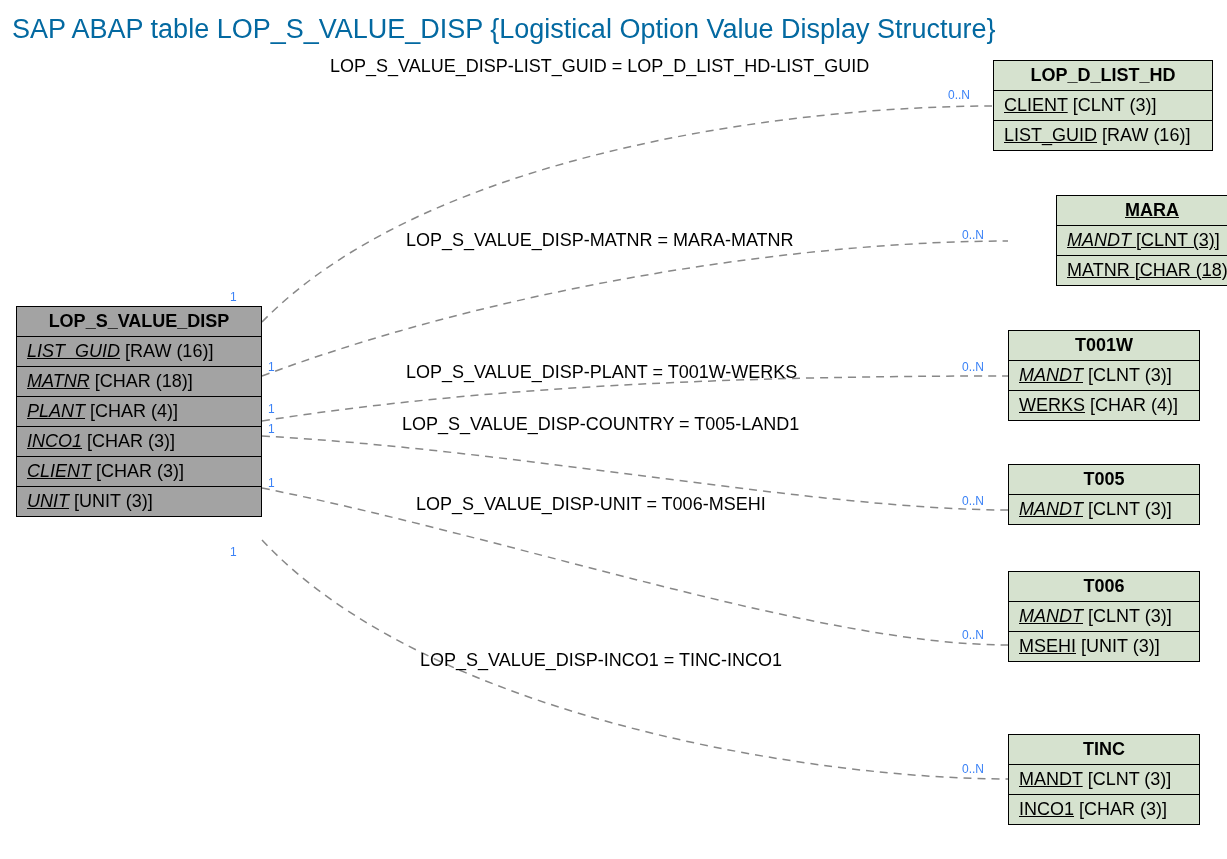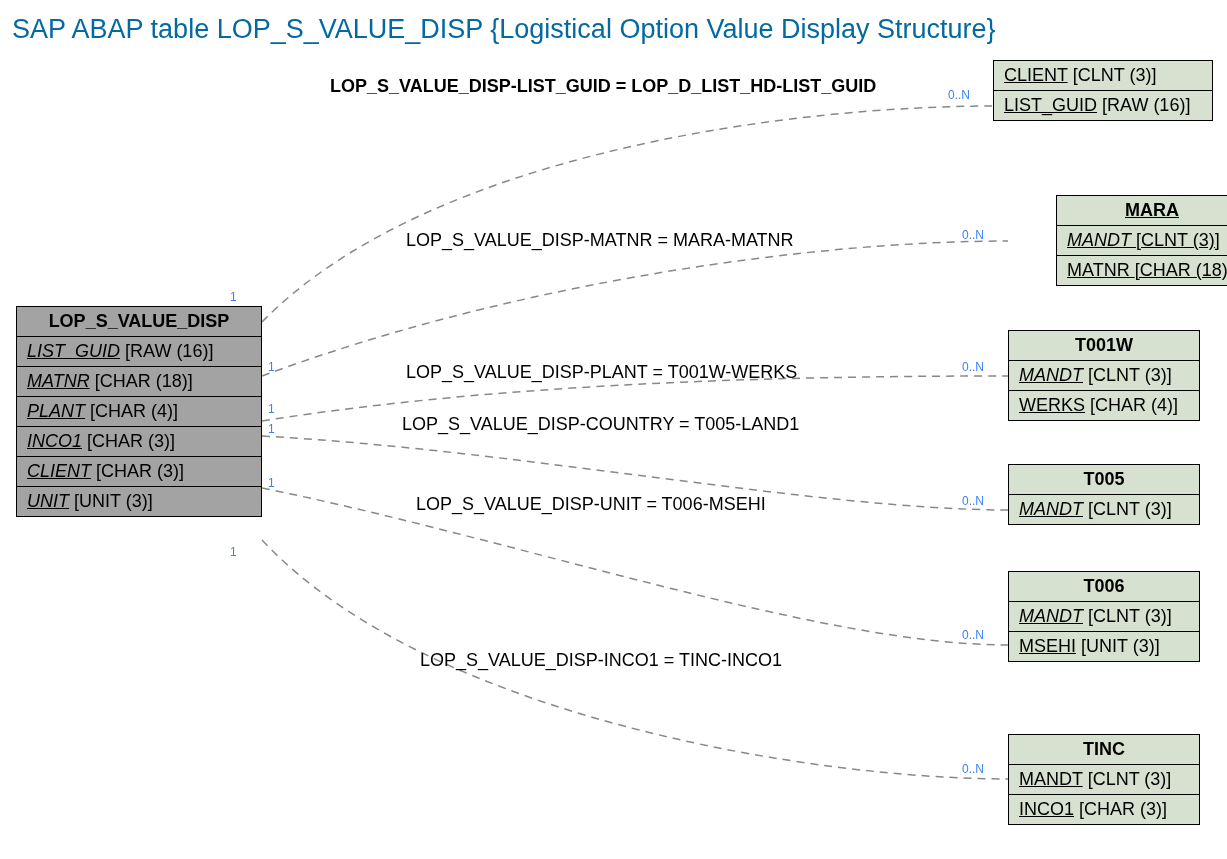--- a/index.html
+++ b/index.html
@@ -97,20 +97,21 @@
   <div class="header">LOP_S_VALUE_DISP</div>
   <div class="row"><span class="field-name">LIST_GUID</span> <span class="field-type">[RAW (16)]</span></div>
   <div class="row"><span class="field-name">MATNR</span> <span class="field-type">[CHAR (18)]</span></div>
   <div class="row"><span class="field-name">PLANT</span> <span class="field-type">[CHAR (4)]</span></div>
   <div class="row"><span class="field-name">INCO1</span> <span class="field-type">[CHAR (3)]</span></div>
   <div class="row"><span class="field-name">CLIENT</span> <span class="field-type">[CHAR (3)]</span></div>
   <div class="row"><span class="field-name">UNIT</span> <span class="field-type">[UNIT (3)]</span></div>
 </div>
 
 <div class="entity" style="left:993px; top:60px; width:218px;">
+  <div class="header">LOP_D_LIST_HD</div>
   <div class="row"><span class="field-name noital">CLIENT</span> <span class="field-type">[CLNT (3)]</span></div>
   <div class="row"><span class="field-name noital">LIST_GUID</span> <span class="field-type">[RAW (16)]</span></div>
 </div>
 
 <div class="entity" style="left:1056px; top:195px; width:190px;text-decoration:underline;">
   <div class="header">MARA</div>
   <div class="row"><span class="field-name">MANDT</span> <span class="field-type">[CLNT (3)]</span></div>
   <div class="row"><span class="field-name noital">MATNR</span> <span class="field-type">[CHAR (18)]</span></div>
 </div>
 
@@ -130,21 +131,21 @@
   <div class="row"><span class="field-name">MANDT</span> <span class="field-type">[CLNT (3)]</span></div>
   <div class="row"><span class="field-name noital">MSEHI</span> <span class="field-type">[UNIT (3)]</span></div>
 </div>
 
 <div class="entity" style="left:1008px; top:734px; width:190px;">
   <div class="header">TINC</div>
   <div class="row"><span class="field-name noital">MANDT</span> <span class="field-type">[CLNT (3)]</span></div>
   <div class="row"><span class="field-name noital">INCO1</span> <span class="field-type">[CHAR (3)]</span></div>
 </div>
 
-<div class="rel-label" style="left:330px; top:76px;font-weight:bold;">LOP_S_VALUE_DISP-LIST_GUID = LOP_D_LIST_HD-LIST_GUID</div>
+<div class="rel-label" style="left:330px; top:56px;">LOP_S_VALUE_DISP-LIST_GUID = LOP_D_LIST_HD-LIST_GUID</div>
 <div class="rel-label" style="left:406px; top:230px;">LOP_S_VALUE_DISP-MATNR = MARA-MATNR</div>
 <div class="rel-label" style="left:406px; top:362px;">LOP_S_VALUE_DISP-PLANT = T001W-WERKS</div>
 <div class="rel-label" style="left:402px; top:414px;">LOP_S_VALUE_DISP-COUNTRY = T005-LAND1</div>
 <div class="rel-label" style="left:416px; top:494px;">LOP_S_VALUE_DISP-UNIT = T006-MSEHI</div>
 <div class="rel-label" style="left:420px; top:650px;">LOP_S_VALUE_DISP-INCO1 = TINC-INCO1</div>
 
 <div class="card" style="left:230px; top:290px;">1</div>
 <div class="card" style="left:268px; top:360px;">1</div>
 <div class="card" style="left:268px; top:402px;">1</div>
 <div class="card" style="left:268px; top:422px;">1</div>

